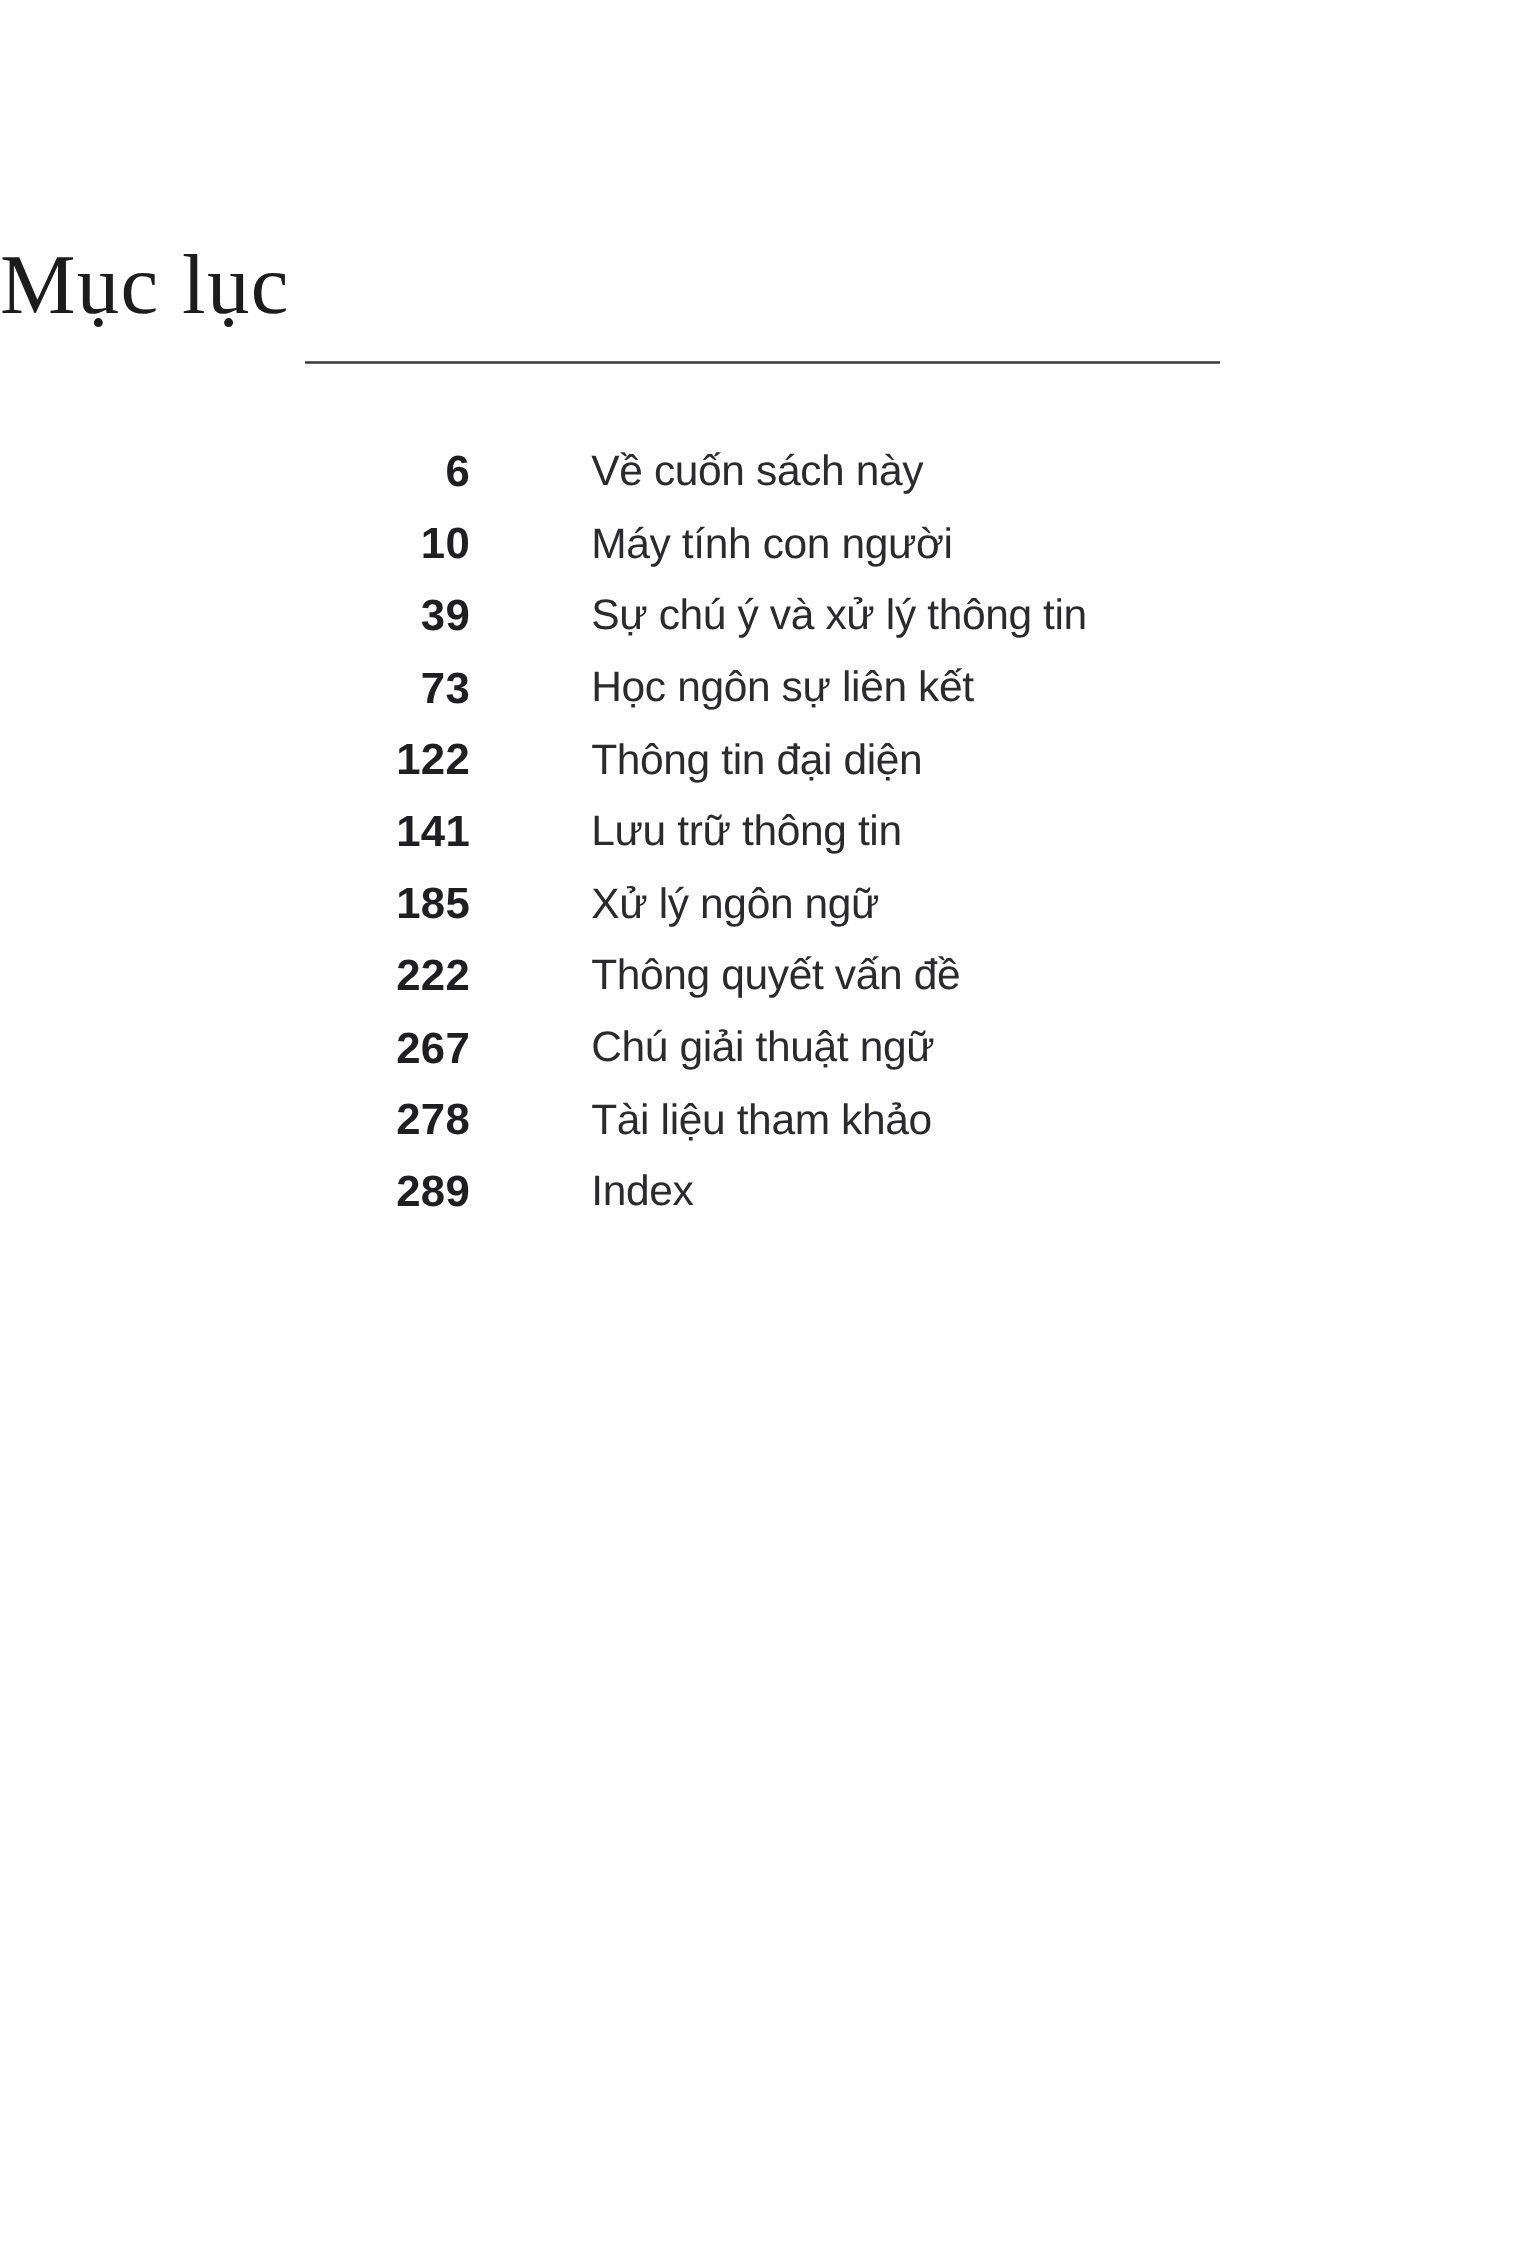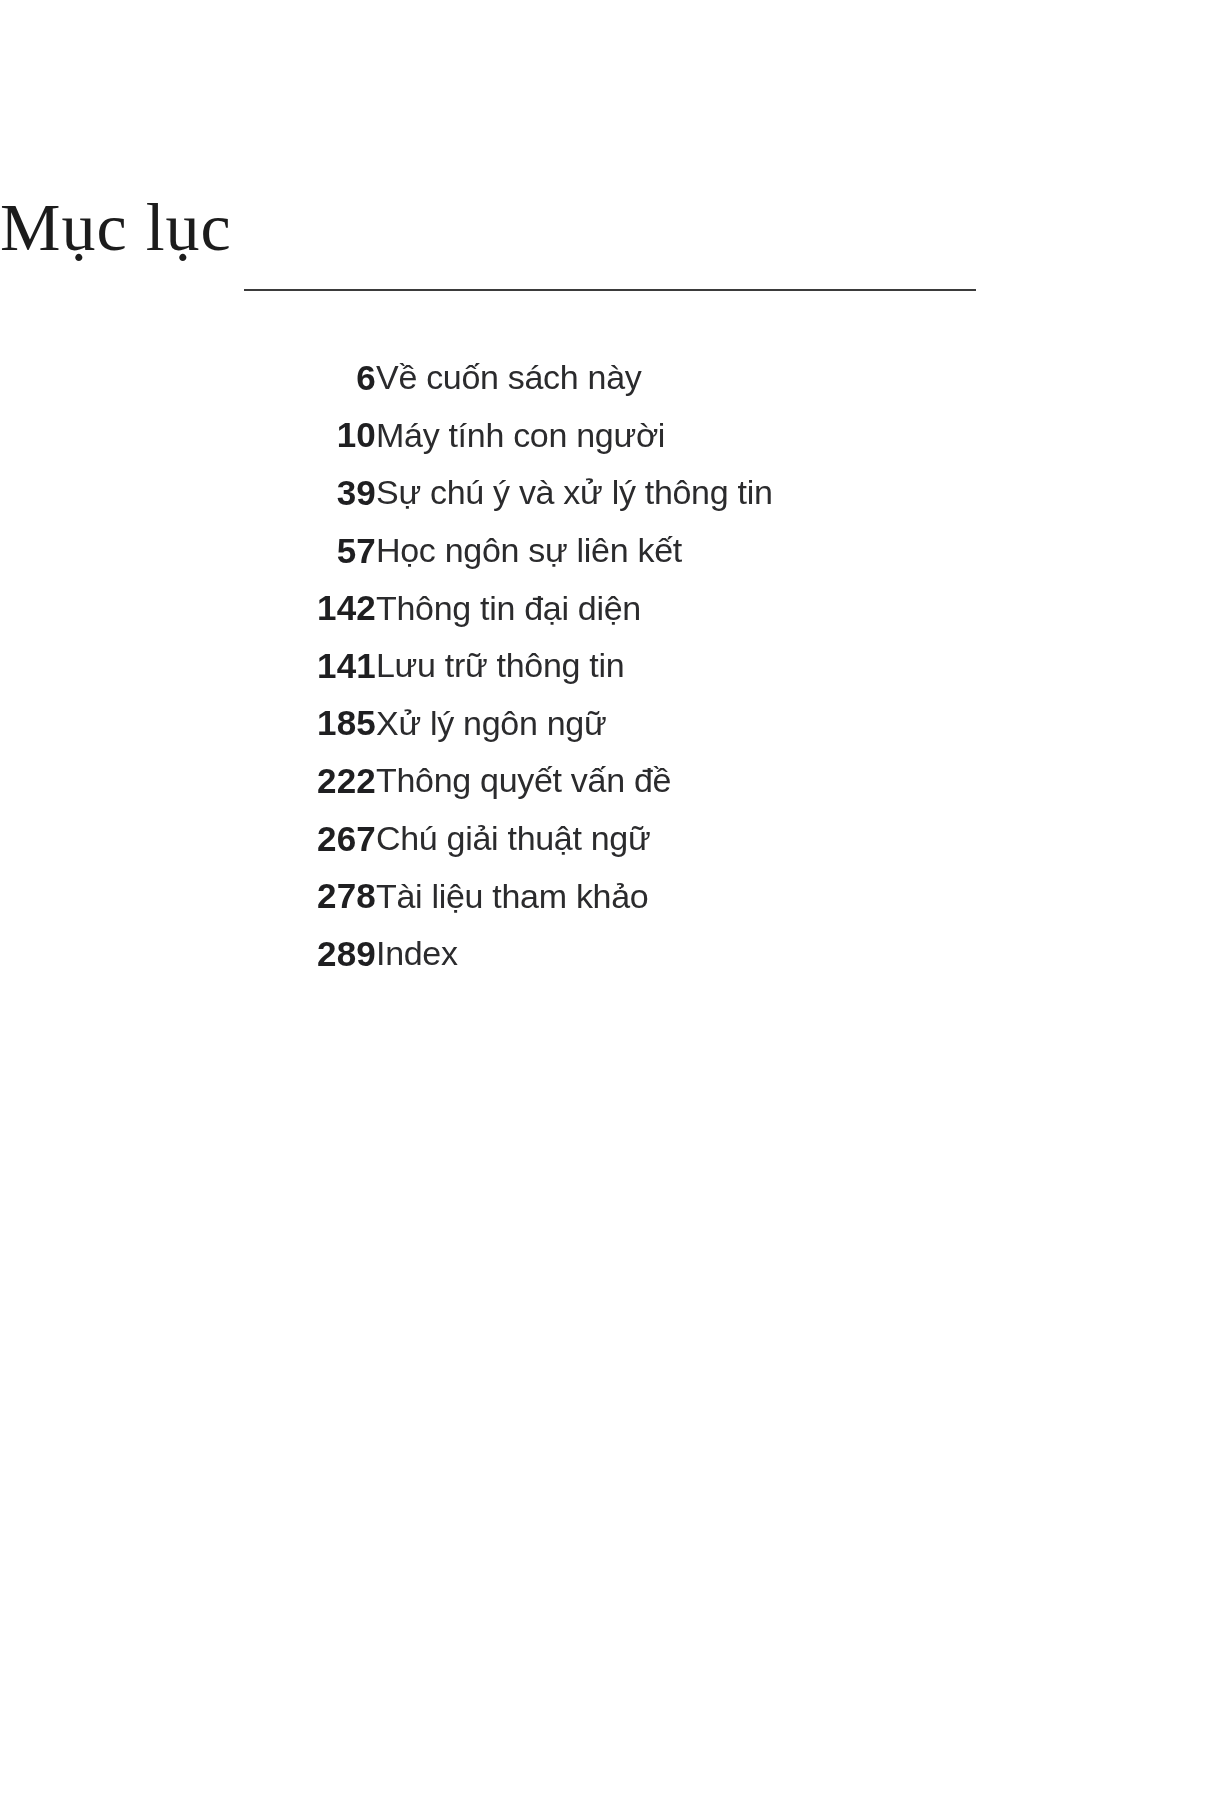--- a/index.html
+++ b/index.html
@@ -52,20 +52,21 @@
   .toc-page-number {
     width: 376px;
     text-align: right;
     font-size: 35px;
     font-weight: 700;
     letter-spacing: 0.2px;
     color: #1f1f21;
     font-variant-numeric: lining-nums;
   }
   .toc-entry-label {
+    margin-left: 97px;
     font-size: 34px;
     font-weight: 400;
     letter-spacing: -0.3px;
     color: #2b2b2d;
     white-space: nowrap;
   }
 </style>
 </head>
 <body>
 
@@ -79,25 +80,25 @@
   </div>
       <div class="toc-row">
     <span class="toc-page-number">10</span>
     <span class="toc-entry-label">Máy tính con người</span>
   </div>
       <div class="toc-row">
     <span class="toc-page-number">39</span>
     <span class="toc-entry-label">Sự chú ý và xử lý thông tin</span>
   </div>
       <div class="toc-row">
-    <span class="toc-page-number">57</span>
+    <span class="toc-page-number">73</span>
     <span class="toc-entry-label">Học ngôn sự liên kết</span>
   </div>
       <div class="toc-row">
-    <span class="toc-page-number">142</span>
+    <span class="toc-page-number">122</span>
     <span class="toc-entry-label">Thông tin đại diện</span>
   </div>
       <div class="toc-row">
     <span class="toc-page-number">141</span>
     <span class="toc-entry-label">Lưu trữ thông tin</span>
   </div>
       <div class="toc-row">
     <span class="toc-page-number">185</span>
     <span class="toc-entry-label">Xử lý ngôn ngữ</span>
   </div>

